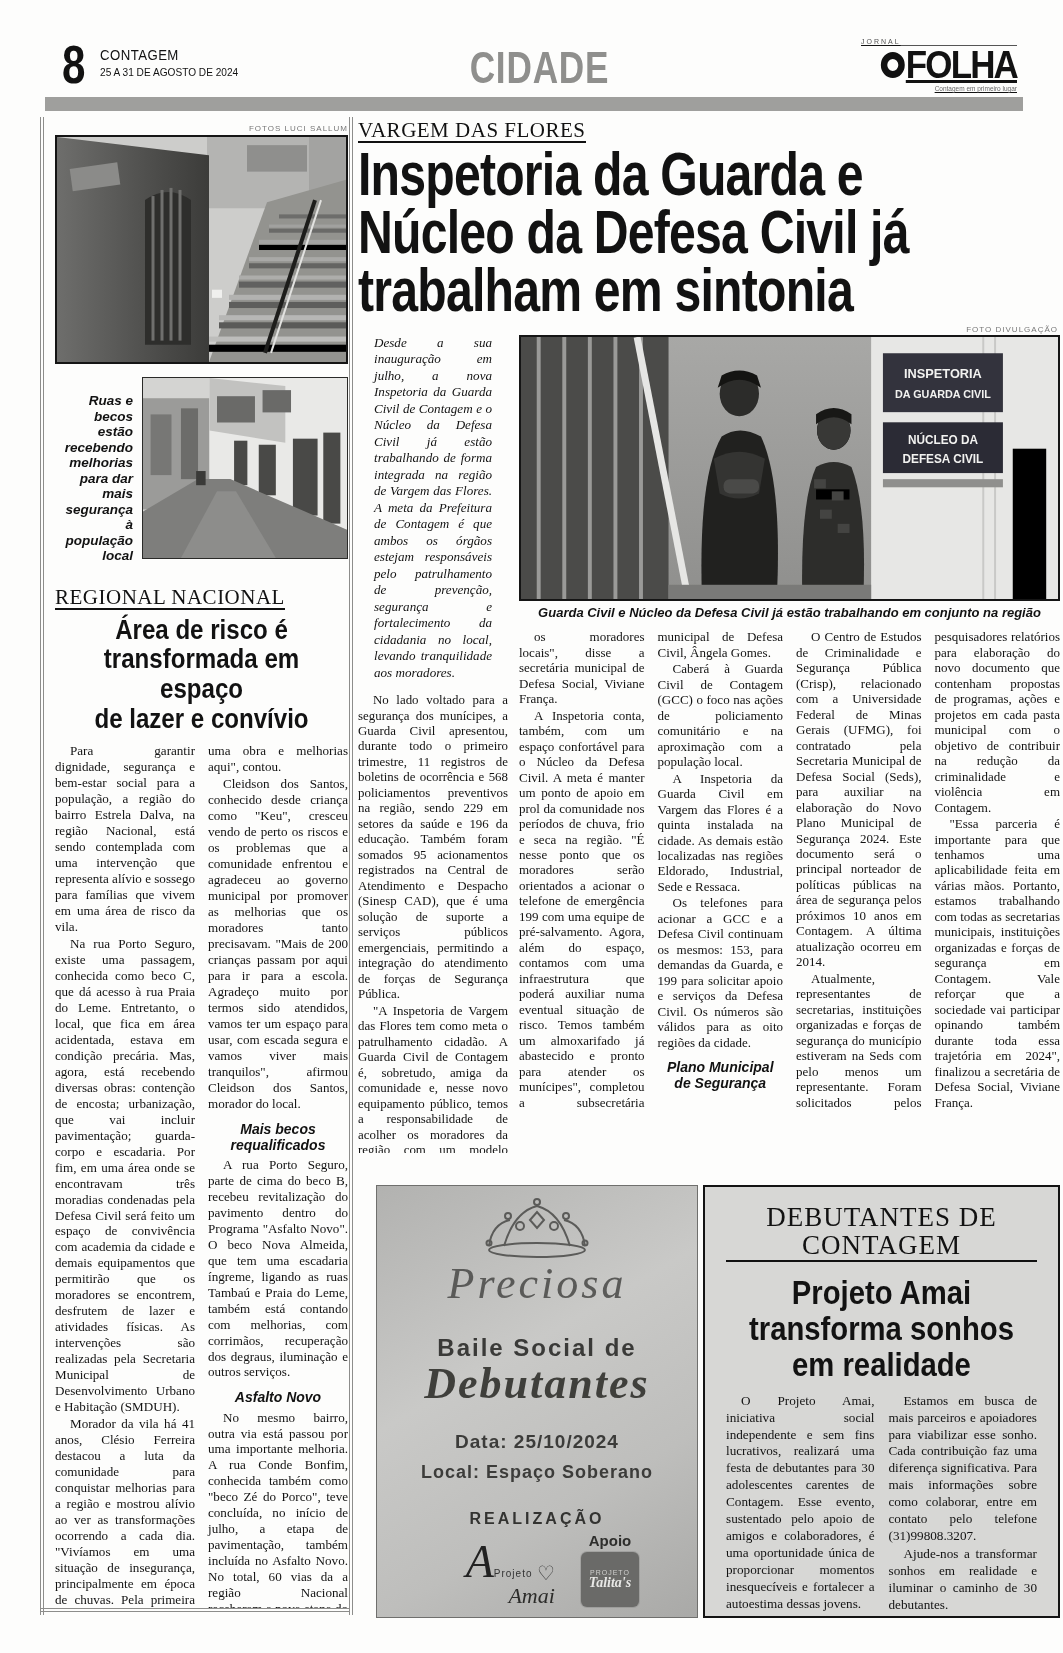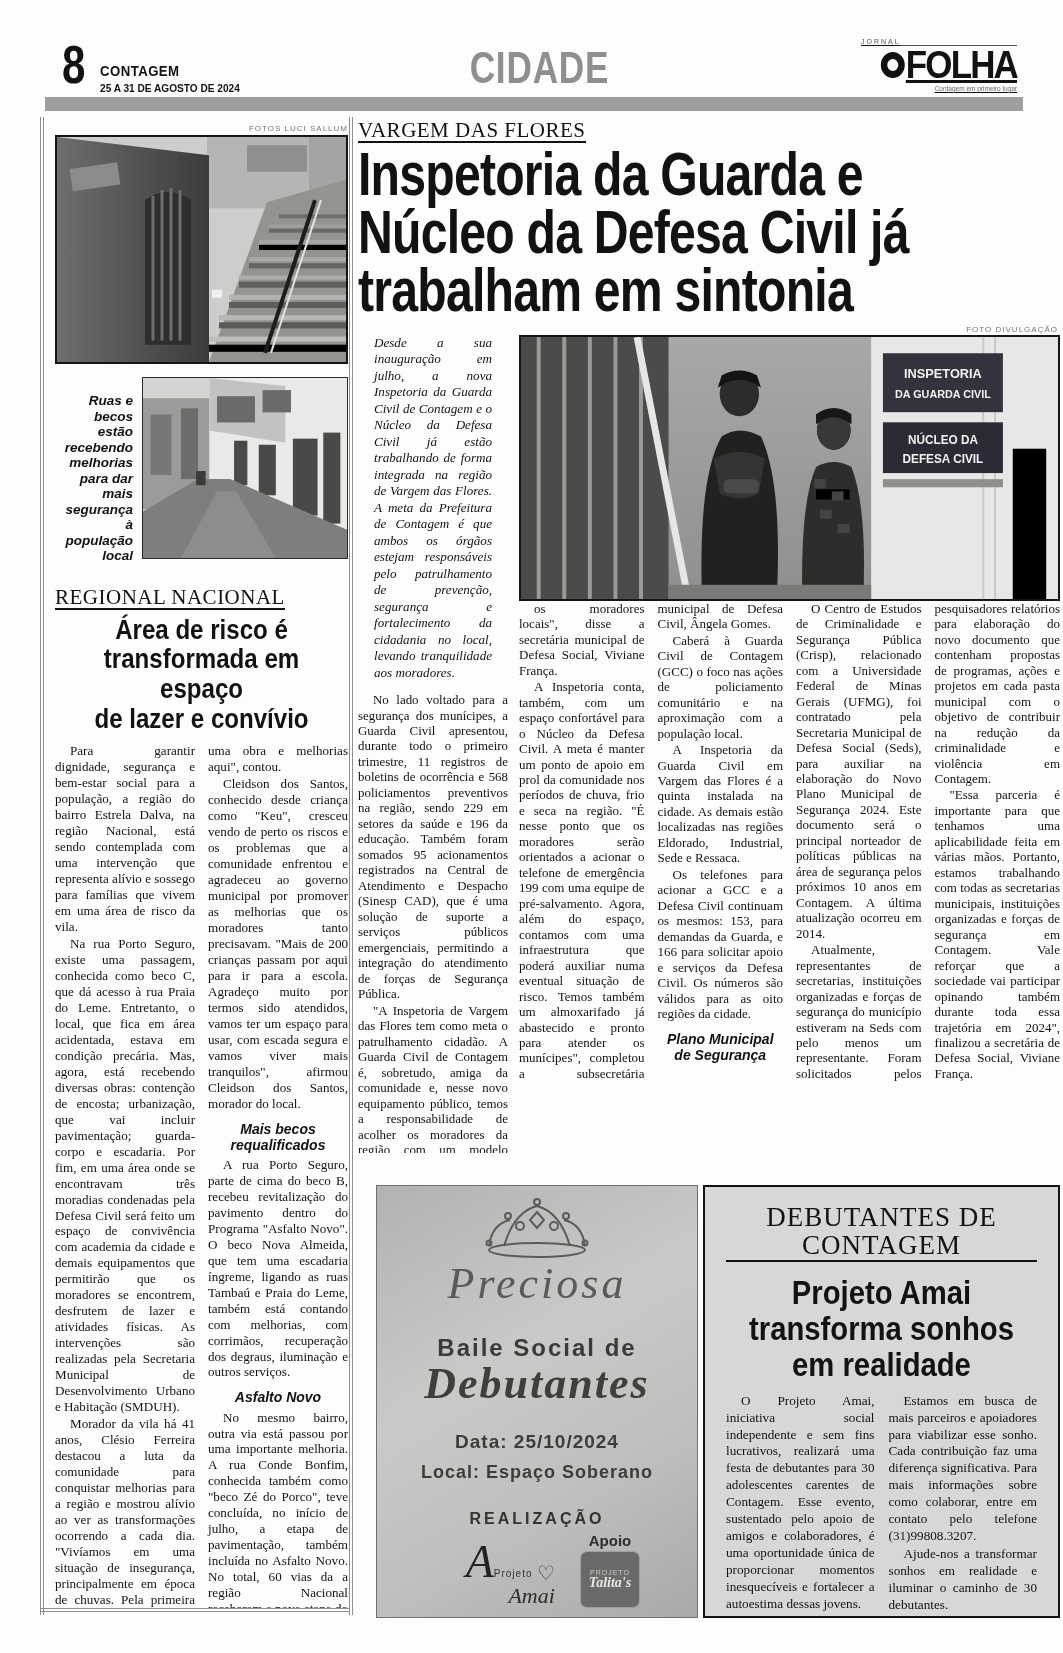--- a/index.html
+++ b/index.html
@@ -2,21 +2,21 @@
 <html lang="pt"><head>
 <meta charset="utf-8">
 <style>
   html,body{margin:0;padding:0;background:#e9e9e7;}
   .page{position:relative;width:1063px;height:1653px;background:#fdfdfc;overflow:hidden;
         font-family:"Liberation Serif",serif;color:#121212;margin:0 auto;}
   
   .hdr{position:absolute;top:38px;left:62px;right:46px;height:60px;}
   .hdr-left{position:absolute;left:0;top:2px;display:flex;gap:8px;align-items:flex-start;}
   .pagenum{font:bold 54px/0.9 "Liberation Sans",sans-serif;transform:scaleX(0.78);transform-origin:left top;}
-  .hdr-left-txt{font-family:"Liberation Sans",sans-serif;font-weight:bold;margin-top:22px;}
+  .hdr-left-txt{font-family:"Liberation Sans",sans-serif;font-weight:normal;margin-top:6px;}
   .hdr-city{font-size:15px;letter-spacing:.5px;transform:scaleX(.88);transform-origin:left;}
   .hdr-date{font-size:11.5px;margin-top:3px;transform:scaleX(.88);transform-origin:left;}
   .section-title{position:absolute;left:0;right:0;top:8px;text-align:center;
         font:bold 44px/1 "Liberation Sans",sans-serif;color:#8f8f8d;letter-spacing:1px;}
   .section-title .cl{display:block;transform:scaleX(.8);}
   .logo{position:absolute;right:0;top:0;width:170px;text-align:right;font-family:"Liberation Sans",sans-serif;text-decoration:underline;}
   .logo-top{font-size:7px;letter-spacing:2px;color:#555;border-bottom:1px solid #555;text-align:left;margin-left:14px;}
   .logo-main{font:bold 38px/1 "Liberation Sans",sans-serif;letter-spacing:-2px;display:flex;align-items:center;justify-content:flex-end;gap:1px;transform:scaleX(.92);transform-origin:right;}
   .ring{display:inline-block;width:26px;height:26px;border:7px solid #111;border-radius:50%;box-sizing:border-box;}
   .logo-tag{font-size:6.5px;color:#666;margin-top:1px;}
@@ -282,26 +282,27 @@
               <g fill="#444442">
                 <rect x="298" y="140" width="12" height="9"></rect>
                   <rect x="316" y="152" width="12" height="9"></rect>
                 <rect x="304" y="170" width="12" height="9"></rect>
                   <rect x="322" y="184" width="12" height="9"></rect>
               </g>
             </g>
             <rect x="150" y="244" width="206" height="14" fill="#7a7a78"></rect>
           </svg>
         </div>
+        <div class="m-caption">Guarda Civil e Núcleo da Defesa Civil já estão trabalhando em conjunto na região</div>
         <div class="body4 jt">
           <p class="np">os moradores locais", disse a secretária municipal de Defesa Social, Viviane França.</p>
           <p class="np">A Inspetoria conta, também, com um espaço confortável para o Núcleo da Defesa Civil. A meta é manter um ponto de apoio em prol da comunidade nos períodos de chuva, frio e seca na região. "É nesse ponto que os moradores serão orientados a acionar o telefone de emergência 199 com uma equipe de pré-salvamento. Agora, além do espaço, contamos com uma infraestrutura que poderá auxiliar numa eventual situação de risco. Temos também um almoxarifado já abastecido e pronto para atender os munícipes", completou a subsecretária municipal de Defesa Civil, Ângela Gomes.</p>
           <p class="np">Caberá à Guarda Civil de Contagem (GCC) o foco nas ações de policiamento comunitário e na aproximação com a população local.</p>
           <p class="np">A Inspetoria da Guarda Civil em Vargem das Flores é a quinta instalada na cidade. As demais estão localizadas nas regiões Eldorado, Industrial, Sede e Ressaca.</p>
-          <p class="np">Os telefones para acionar a GCC e a Defesa Civil continuam os mesmos: 153, para demandas da Guarda, e 166 para solicitar apoio e serviços da Defesa Civil. Os números são válidos para as oito regiões da cidade.</p>
+          <p class="np">Os telefones para acionar a GCC e a Defesa Civil continuam os mesmos: 153, para demandas da Guarda, e 199 para solicitar apoio e serviços da Defesa Civil. Os números são válidos para as oito regiões da cidade.</p>
           <div class="subhead">Plano Municipal de Segurança</div>
           <p class="np">O Centro de Estudos de Criminalidade e Segurança Pública (Crisp), relacionado com a Universidade Federal de Minas Gerais (UFMG), foi contratado pela Secretaria Municipal de Defesa Social (Seds), para auxiliar na elaboração do Novo Plano Municipal de Segurança 2024. Este documento será o principal norteador de políticas públicas na área de segurança pelos próximos 10 anos em Contagem. A última atualização ocorreu em 2014.</p>
           <p class="np">Atualmente, representantes de secretarias, instituições organizadas e forças de segurança do município estiveram na Seds com pelo menos um representante. Foram solicitados pelos pesquisadores relatórios para elaboração do novo documento que contenham propostas de programas, ações e projetos em cada pasta municipal com o objetivo de contribuir na redução da criminalidade e violência em Contagem.</p>
           <p class="np">"Essa parceria é importante para que tenhamos uma aplicabilidade feita em várias mãos. Portanto, estamos trabalhando com todas as secretarias municipais, instituições organizadas e forças de segurança em Contagem. Vale reforçar que a sociedade vai participar opinando também durante toda essa trajetória em 2024", finalizou a secretária de Defesa Social, Viviane França.</p>
         </div>
       </div>
     </div>
   </div>
 
   <div class="ad">

